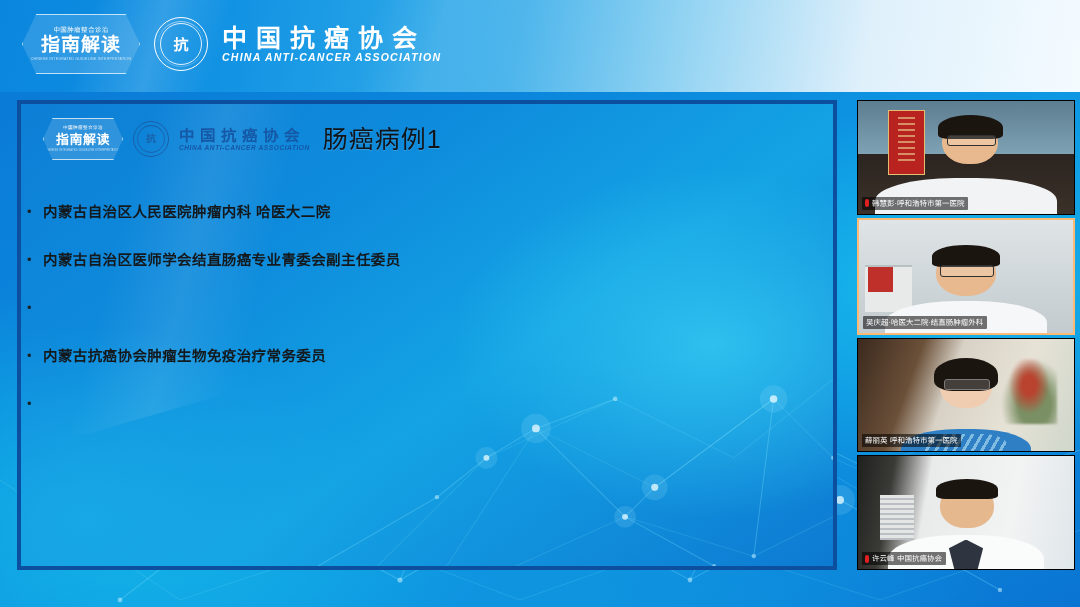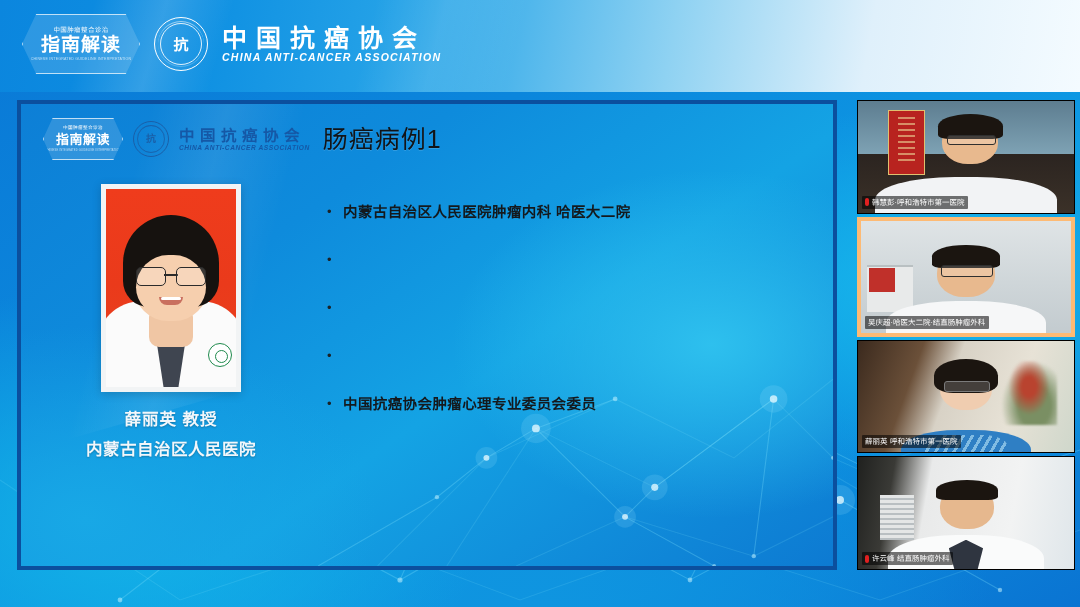--- a/index.html
+++ b/index.html
@@ -139,21 +139,21 @@
   .porg{margin-top:6px;color:#f2f7fb;font-size:16.5px;font-weight:bold;letter-spacing:.5px;text-shadow:0 1px 2px rgba(0,0,0,.25);}
 
   .bullets{flex:1;padding:18px 24px 0 6px;}
   .bullet{display:flex;align-items:flex-start;margin-bottom:28px;}
   .bullet .dot{width:16px;flex:0 0 16px;color:#1b2226;font-size:13px;line-height:20px;text-align:left;}
   .bullet .btxt{color:#14191d;font-size:14.5px;line-height:20px;letter-spacing:.4px;font-weight:600;}
 
   
   #rail{position:absolute;left:857px;top:100px;width:218px;height:470px;display:flex;flex-direction:column;gap:3px;}
   .tile{position:relative;flex:1;overflow:hidden;background:#0d0d0d;box-sizing:border-box;border:1px solid #000;}
-  .tile.active{border:4px solid #fdba74;}
+  .tile.active{border:2px solid #fdba74;}
   .vid{position:absolute;inset:0;overflow:hidden;}
   .tname{
     position:absolute;left:4px;bottom:4px;max-width:92%;
     background:rgba(0,0,0,.55);color:#fff;font-size:7.5px;line-height:11px;
     padding:1px 4px 1px 3px;white-space:nowrap;border-radius:1px;display:flex;align-items:center;gap:3px;
     font-family:"DejaVu Sans",sans-serif;
   }
   .mic{width:4px;height:8px;background:#e02020;border-radius:2px;flex:0 0 4px;display:inline-block;}
 
   
@@ -330,58 +330,39 @@
       <div class="caca-txt small">
         <div class="caca-cn">中国抗癌协会</div>
         <div class="caca-en">CHINA ANTI-CANCER ASSOCIATION</div>
       </div>
 
       <div class="slide-title">肠癌病例1</div>
     </div>
 
     <div class="slide-body">
 
-      <div class="portrait-col">
-        <div class="portrait-frame">
-          <div class="portrait">
-            <div class="p-coat">
-              <span class="p-badge"></span>
-            </div>
-            <div class="p-neck"></div>
-            <div class="p-face"></div>
-            <div class="p-hair"></div>
-            <div class="p-glasses">
-              <span class="lens l"></span>
-              <span class="bridge"></span>
-              <span class="lens r"></span>
-            </div>
-            <div class="p-mouth"></div>
-          </div>
-        </div>
-        <div class="pname">薛丽英 教授</div>
-        <div class="porg">内蒙古自治区人民医院</div>
-      </div>
 
       <div class="bullets">
         <div class="bullet">
           <span class="dot">•</span>
           <span class="btxt">内蒙古自治区人民医院肿瘤内科 哈医大二院</span>
         </div>
         <div class="bullet">
           <span class="dot">•</span>
+          <span class="btxt">内蒙古自治区医师学会结直肠癌专业青委会副主任委员</span>
         </div>
         <div class="bullet">
           <span class="dot">•</span>
         </div>
         <div class="bullet">
           <span class="dot">•</span>
+          <span class="btxt">内蒙古抗癌协会肿瘤生物免疫治疗常务委员</span>
         </div>
         <div class="bullet">
           <span class="dot">•</span>
-          <span class="btxt">中国抗癌协会肿瘤心理专业委员会委员</span>
         </div>
       </div>
 
     </div>
   </div>
 
   <div id="rail">
 
     <div class="tile t1">
       <div class="vid">
@@ -437,19 +418,19 @@
           <div class="blinds"></div>
           <div class="body">
             
           </div>
           <div class="head"></div>
           <div class="hair"></div>
         </div>
       </div>
       <div class="tname">
         <span class="mic"></span>
-        <span>许云峰 结直肠肿瘤外科</span>
+        <span>许云峰 中国抗癌协会</span>
       </div>
     </div>
 
   </div>
 
 </div>
 
 </body></html>

